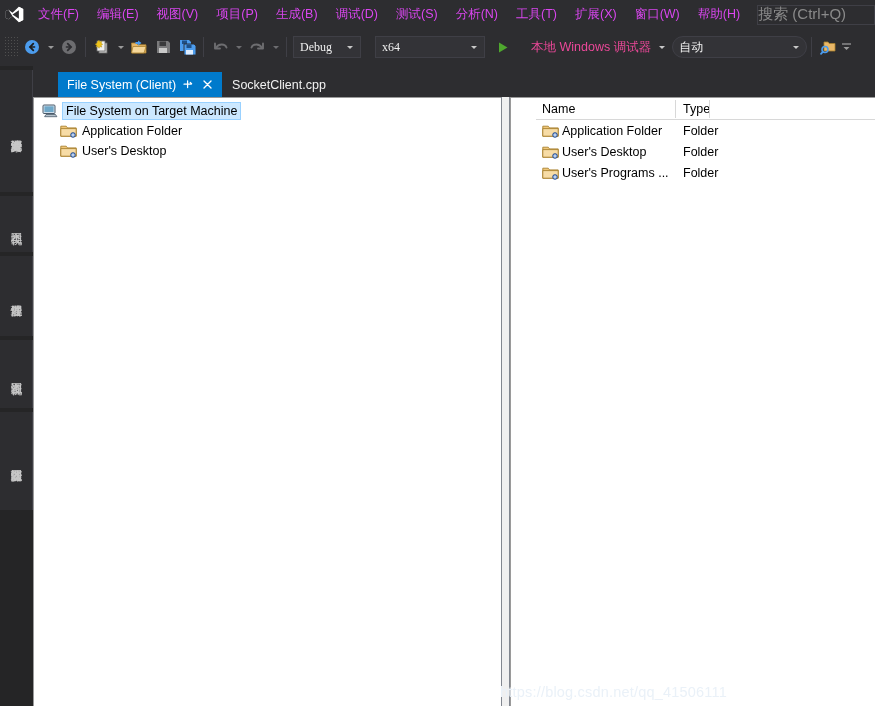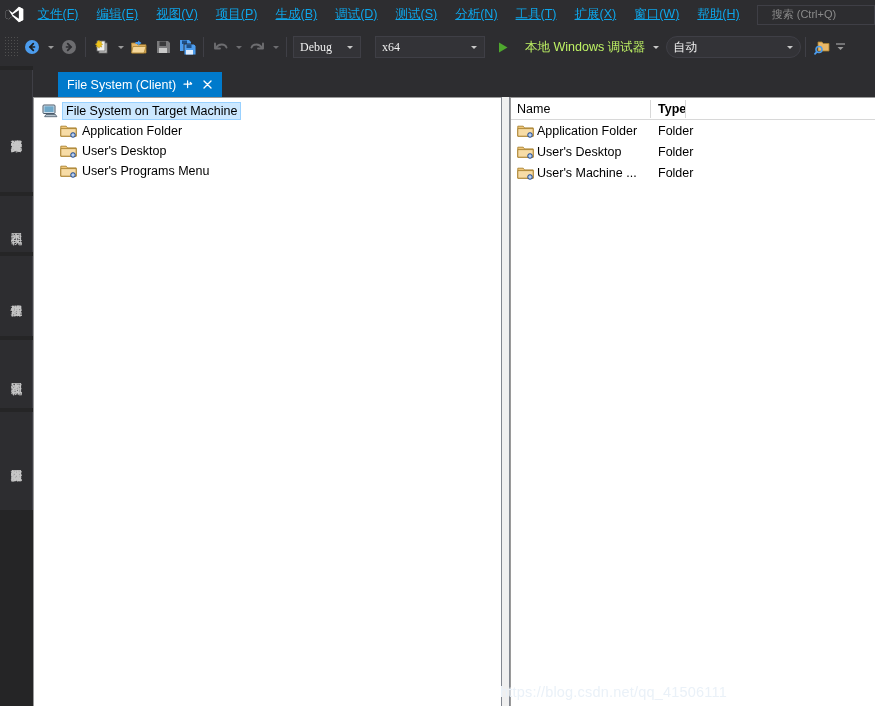--- a/index.html
+++ b/index.html
@@ -11,48 +11,48 @@
   }
   #app { position: relative; width: 875px; height: 706px; background: #2d2d30; }
 
   
   .menubar {
     position: absolute; top: 0; left: 0; width: 875px; height: 29px;
     background: #2d2d30; display: flex; align-items: center;
   }
   .vs-logo { width: 34px; height: 29px; display: flex; align-items: center; justify-content: center; }
   .menu-item {
-    color: #0ea5e9; font-size: 12.5px; padding: 7px 9px; height: 29px;
-    display: flex; align-items: center; white-space: nowrap; cursor: default; text-decoration: underline;
+    color: #d946ef; font-size: 12.5px; padding: 7px 9px; height: 29px;
+    display: flex; align-items: center; white-space: nowrap; cursor: default;
   }
   .search-box {
     margin-left: 8px; width: 138px; height: 20px; background: #2d2d30;
-    border: 1px solid #3f3f46; color: #8a8a8a; font-size: 11px;
-    display: flex; align-items: center; padding-left: 14px; white-space: nowrap;
+    border: 1px solid #3f3f46; color: #8a8a8a; font-size: 15px;
+    display: flex; align-items: center; padding-left: 0; white-space: nowrap;
   }
 
   
   .toolbar {
     position: absolute; top: 29px; left: 0; width: 875px; height: 36px;
     background: #2d2d30; display: flex; align-items: center;
   }
   .grip { width: 14px; height: 22px; margin-left: 4px; margin-right: 2px;
     background-image: radial-gradient(#555 0.8px, transparent 0.9px);
     background-size: 3px 3px; opacity: .85; }
   .tb-btn { width: 24px; height: 24px; display: flex; align-items: center; justify-content: center; }
   .tb-drop { width: 13px; height: 24px; display: flex; align-items: center; justify-content: center; }
   .tb-sep { width: 1px; height: 20px; background: #3f3f46; margin: 0 4px; }
   .combo {
     height: 22px; background: #333337; border: 1px solid #3f3f46; color: #f1f1f1;
     font-size: 12px; display: flex; align-items: center; padding-left: 6px;
     position: relative; white-space: nowrap; font-family: Liberation Serif, serif;
   }
   .combo .cb-arrow { position: absolute; right: 6px; top: 50%; transform: translateY(-50%); }
   .run-btn { display: flex; align-items: center; height: 24px; padding: 0 4px; }
-  .run-label { color: #bef264; font-size: 12.5px; margin-left: 16px; white-space: nowrap; }
+  .run-label { color: #ec4899; font-size: 12.5px; margin-left: 22px; white-space: nowrap; }
 
   
   .vdock {
     position: absolute; left: 0; top: 66px; width: 33px; height: 640px;
     background: #252526;
   }
   .vtab {
     position: absolute; left: 0; width: 33px; background: #2d2d30;
     border-right: 1px solid #3f3f46;
     display: flex; align-items: center; justify-content: center;
@@ -89,20 +89,21 @@
     overflow: hidden;
   }
   .pane-split {
     position: absolute; left: 468px; top: 0; width: 9px; height: 609px;
     background: #f0f0f0; border-left: 1px solid #828790; border-right: 1px solid #828790;
   }
   .pane-right {
     position: absolute; left: 477px; top: 0; width: 365px; height: 609px;
     background: #ffffff; border-top: 1px solid #9a9a9a; border-left: 1px solid #9a9a9a;
     overflow: hidden;
+    padding-left: 25px;
   }
 
   
   .tree { padding-top: 3px; font-size: 12.5px; color: #000000; }
   .tree-row {
     display: flex; align-items: center; height: 20px; white-space: nowrap;
     padding-right: 4px;
   }
   .tree-row.root { padding-left: 8px; }
   .tree-row.child { padding-left: 26px; }
@@ -115,21 +116,21 @@
   
   .lv-head {
     display: flex; height: 22px; align-items: center;
     border-bottom: 1px solid #d8d8d8; font-size: 12.5px; color: #000;
   }
   .lv-col-name { width: 140px; padding-left: 6px; position: relative; }
   .lv-col-name::after {
     content: ""; position: absolute; right: 0; top: -2px; bottom: -2px;
     width: 1px; background: #d8d8d8;
   }
-  .lv-col-type { padding-left: 7px; position: relative; font-weight: bold; }
+  .lv-col-type { padding-left: 7px; position: relative; }
   .lv-col-type::after {
     content: ""; position: absolute; right: 0; top: -2px; bottom: -2px;
     width: 1px; background: #d8d8d8;
   }
   .lv-row { display: flex; height: 21px; align-items: center; font-size: 12.5px; color: #000; }
   .lv-name { width: 140px; display: flex; align-items: center; padding-left: 6px;
     overflow: hidden; white-space: nowrap; }
   .lv-name .label { margin-left: 3px; }
   .lv-type { padding-left: 7px; white-space: nowrap; text-align: center; }
 
@@ -344,20 +345,23 @@
         <svg width="11" height="11" viewBox="0 0 11 11">
           <path d="M2 5.2h7M5.6 1.8v6.8M8.2 3.4 9.6 4.8" stroke="#ffffff" stroke-width="1.25" stroke-linecap="round"></path>
         </svg>
       </span>
       <span class="tab-close">
         <svg width="9" height="9" viewBox="0 0 9 9">
           <path d="M1 1l7 7M8 1l-7 7" stroke="#ffffff" stroke-width="1.35" stroke-linecap="round"></path>
         </svg>
       </span>
     </div>
+    <div class="doc-tab inactive">
+      <span>SocketClient.cpp</span>
+    </div>
   </div>
 
   <div class="designer">
 
     <div class="pane-left">
       <div class="tree">
 
         <div class="tree-row root selected">
           <span>
             <svg width="16" height="14" viewBox="0 0 16 14">
@@ -386,87 +390,76 @@
             <svg width="17" height="14" viewBox="0 0 17 14">
               <path d="M.8 2.2h5.4l1.4 1.7h8.6v8.3H.8z" fill="#f0c77a" stroke="#a9812f" stroke-width=".9"></path>
               <path d="M.8 4.6h15.4v7.6H.8z" fill="#f7dca6" stroke="#a9812f" stroke-width=".9"></path>
               <circle cx="13" cy="11" r="2.4" fill="#4d7ec9" stroke="#24457e" stroke-width=".7"></circle>
               <path d="M13 9.3v3.4M11.3 11h3.4" stroke="#ffffff" stroke-width=".8"></path>
             </svg>
           </span>
           <span class="label">User's Desktop</span>
         </div>
 
-        <div class="tree-row child">
+
+      </div>
+    </div>
+
+    <div class="pane-split"></div>
+
+    <div class="pane-right">
+
+      <div class="lv-head">
+        <div class="lv-col-name">Name</div>
+        <div class="lv-col-type">Type</div>
+      </div>
+
+      <div class="lv-row">
+        <div class="lv-name">
           <span>
             <svg width="17" height="14" viewBox="0 0 17 14">
               <path d="M.8 2.2h5.4l1.4 1.7h8.6v8.3H.8z" fill="#f0c77a" stroke="#a9812f" stroke-width=".9"></path>
               <path d="M.8 4.6h15.4v7.6H.8z" fill="#f7dca6" stroke="#a9812f" stroke-width=".9"></path>
               <circle cx="13" cy="11" r="2.4" fill="#4d7ec9" stroke="#24457e" stroke-width=".7"></circle>
               <path d="M13 9.3v3.4M11.3 11h3.4" stroke="#ffffff" stroke-width=".8"></path>
             </svg>
           </span>
-          <span class="label">User's Programs Menu</span>
-        </div>
-
-      </div>
-    </div>
-
-    <div class="pane-split"></div>
-
-    <div class="pane-right">
-
-      <div class="lv-head">
-        <div class="lv-col-name">Name</div>
-        <div class="lv-col-type">Type</div>
+          <span class="label">Application Folder</span>
+        </div>
+        <div class="lv-type">Folder</div>
       </div>
 
       <div class="lv-row">
         <div class="lv-name">
           <span>
             <svg width="17" height="14" viewBox="0 0 17 14">
               <path d="M.8 2.2h5.4l1.4 1.7h8.6v8.3H.8z" fill="#f0c77a" stroke="#a9812f" stroke-width=".9"></path>
               <path d="M.8 4.6h15.4v7.6H.8z" fill="#f7dca6" stroke="#a9812f" stroke-width=".9"></path>
               <circle cx="13" cy="11" r="2.4" fill="#4d7ec9" stroke="#24457e" stroke-width=".7"></circle>
               <path d="M13 9.3v3.4M11.3 11h3.4" stroke="#ffffff" stroke-width=".8"></path>
             </svg>
           </span>
-          <span class="label">Application Folder</span>
+          <span class="label">User's Desktop</span>
         </div>
         <div class="lv-type">Folder</div>
       </div>
 
       <div class="lv-row">
         <div class="lv-name">
           <span>
             <svg width="17" height="14" viewBox="0 0 17 14">
               <path d="M.8 2.2h5.4l1.4 1.7h8.6v8.3H.8z" fill="#f0c77a" stroke="#a9812f" stroke-width=".9"></path>
               <path d="M.8 4.6h15.4v7.6H.8z" fill="#f7dca6" stroke="#a9812f" stroke-width=".9"></path>
               <circle cx="13" cy="11" r="2.4" fill="#4d7ec9" stroke="#24457e" stroke-width=".7"></circle>
               <path d="M13 9.3v3.4M11.3 11h3.4" stroke="#ffffff" stroke-width=".8"></path>
             </svg>
           </span>
-          <span class="label">User's Desktop</span>
+          <span class="label">User's Programs ...</span>
         </div>
         <div class="lv-type">Folder</div>
       </div>
 
-      <div class="lv-row">
-        <div class="lv-name">
-          <span>
-            <svg width="17" height="14" viewBox="0 0 17 14">
-              <path d="M.8 2.2h5.4l1.4 1.7h8.6v8.3H.8z" fill="#f0c77a" stroke="#a9812f" stroke-width=".9"></path>
-              <path d="M.8 4.6h15.4v7.6H.8z" fill="#f7dca6" stroke="#a9812f" stroke-width=".9"></path>
-              <circle cx="13" cy="11" r="2.4" fill="#4d7ec9" stroke="#24457e" stroke-width=".7"></circle>
-              <path d="M13 9.3v3.4M11.3 11h3.4" stroke="#ffffff" stroke-width=".8"></path>
-            </svg>
-          </span>
-          <span class="label">User's Machine ...</span>
-        </div>
-        <div class="lv-type">Folder</div>
-      </div>
-
     </div>
 
     <div class="watermark">https://blog.csdn.net/qq_41506111</div>
   </div>
 
 </div>
 
 </body></html>

